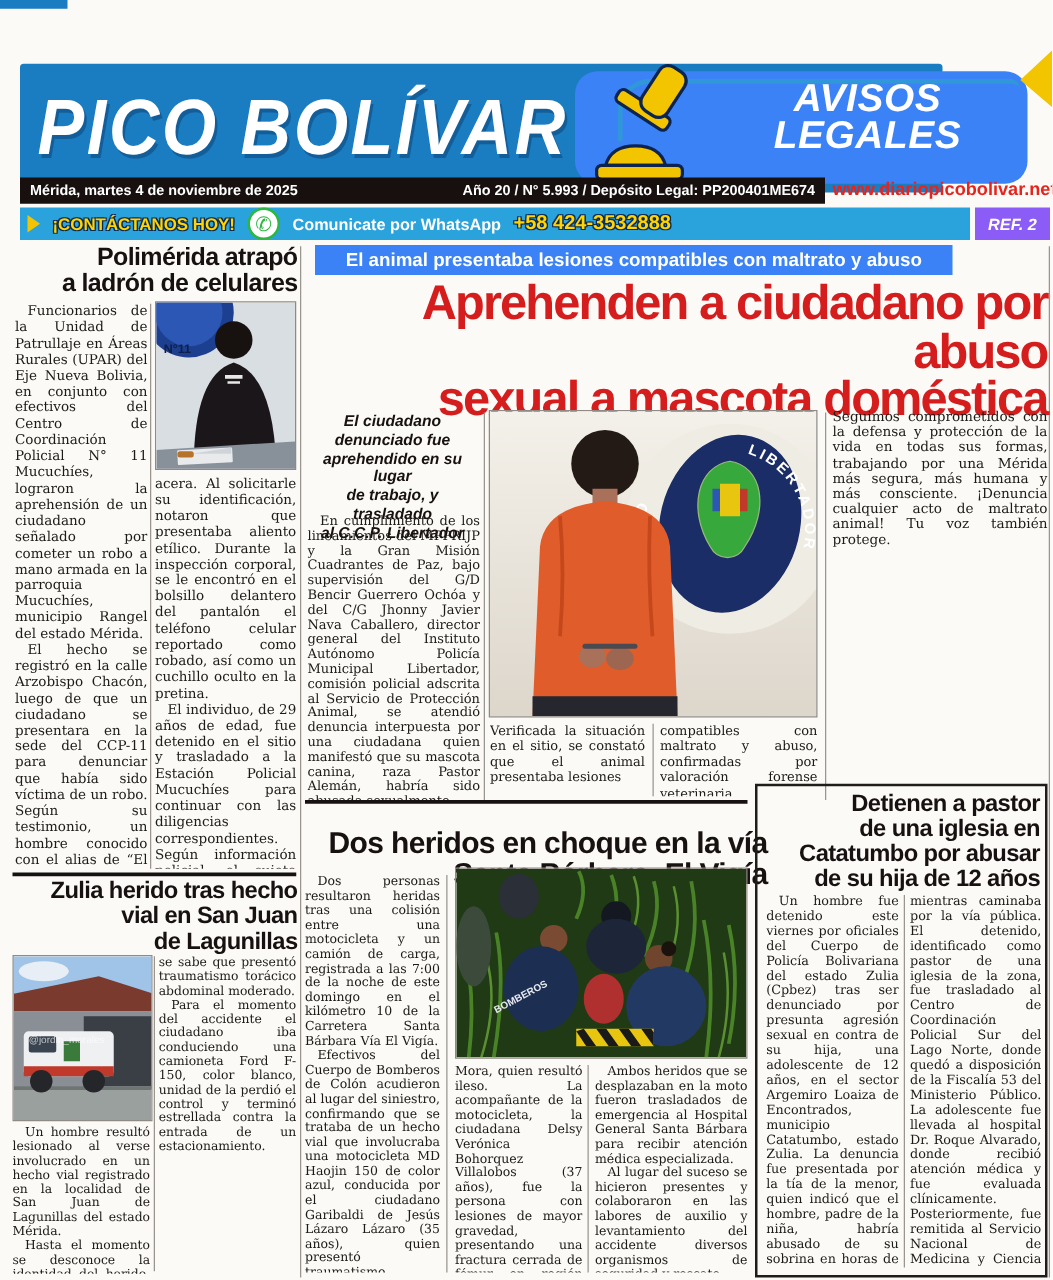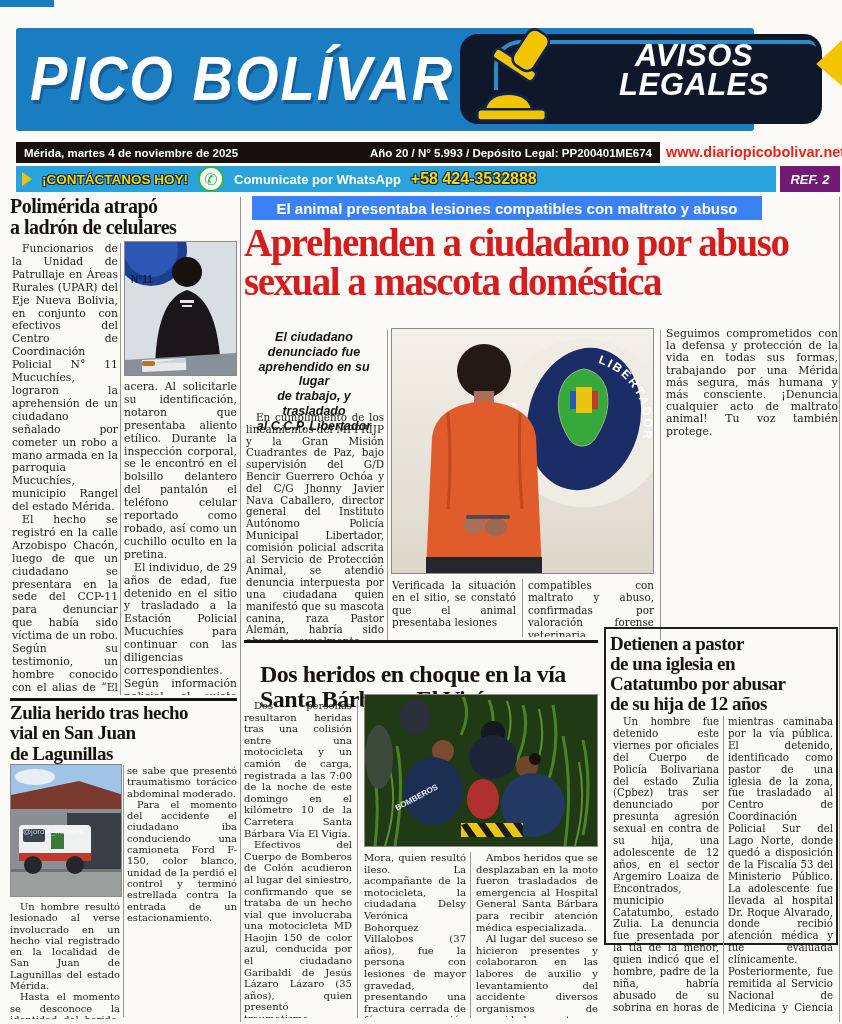--- a/index.html
+++ b/index.html
@@ -2,25 +2,25 @@
 <html><head>
 <meta charset="utf-8">
 <style>
   html,body{margin:0;padding:0;}
   .page{position:relative;width:842px;height:1024px;background:#fbfaf6;overflow:hidden;
         font-family:"DejaVu Serif","Liberation Serif",serif;color:#1d1a18;}
   .abs{position:absolute;}
 
   
   .topsliver{left:0;top:0;width:54px;height:7px;background:#1a7cc1;}
-  .masthead{left:16px;top:28px;width:738px;height:103px;background:#1a7cc1;border-radius:3px;}
+  .masthead{left:16px;top:51px;width:738px;height:103px;background:#1a7cc1;border-radius:3px;}
   .logo{left:14px;top:14px;font-family:"Liberation Sans",sans-serif;font-weight:900;
         font-size:56px;letter-spacing:2px;color:#ffffff;font-style:italic;
         text-shadow:2px 3px 0 rgba(10,40,80,.35);transform:scaleY(1.12);transform-origin:left top;white-space:nowrap;}
-  .legalbadge{left:444px;top:6px;width:362px;height:90px;background:#0f172a;border-radius:18px;}
+  .legalbadge{left:444px;top:6px;width:362px;height:90px;background:#3b82f6;border-radius:18px;}
   .legalbadge::before{content:"";position:absolute;left:34px;top:6px;right:6px;bottom:34px;
         border:4px solid #2f9ad6;border-right:none;border-bottom:none;border-radius:26px 8px 0 0;opacity:.9;}
   .badgetext{position:absolute;left:120px;top:7px;width:228px;text-align:center;
         font-family:"Liberation Sans",sans-serif;font-style:italic;font-weight:900;
         font-size:31px;line-height:.95;color:#fff;letter-spacing:.5px;white-space:pre-line;}
   .gavel{position:absolute;left:6px;top:-8px;width:112px;height:104px;}
   .corner{right:0;top:40px;width:28px;height:46px;background:#f3c400;
         clip-path:polygon(100% 0,100% 100%,8% 52%);}
 
   
@@ -33,30 +33,30 @@
         display:flex;align-items:center;gap:10px;padding:0 6px;box-sizing:border-box;}
   .ctarrow{width:0;height:0;border-top:7px solid transparent;border-bottom:7px solid transparent;
         border-left:10px solid #f3c400;}
   .ctlabel{font-family:"Liberation Sans",sans-serif;font-weight:900;font-size:13.5px;color:#ffd400;
         text-shadow:1px 1px 0 #0a2a55,-1px -1px 0 #0a2a55,1px -1px 0 #0a2a55,-1px 1px 0 #0a2a55;}
   .wacircle{width:26px;height:26px;border-radius:50%;background:#fff;border:2px solid #2db742;
         display:flex;align-items:center;justify-content:center;color:#2db742;font-size:16px;box-sizing:border-box;}
   .watext{font-family:"Liberation Sans",sans-serif;font-weight:bold;font-size:13px;color:#fff;text-align:center;}
   .wanumber{font-family:"Liberation Sans",sans-serif;font-weight:900;font-size:16px;color:#ffd400;
         text-shadow:1px 1px 0 #0a2a55,-1px -1px 0 #0a2a55,1px -1px 0 #0a2a55,-1px 1px 0 #0a2a55;}
-  .refbox{left:780px;top:166px;width:60px;height:26px;background:#701a75;color:#fff;
+  .refbox{left:780px;top:166px;width:60px;height:26px;background:#8b5cf6;color:#fff;
         font-family:"Liberation Sans",sans-serif;font-weight:900;font-style:italic;font-size:13px;
         display:flex;align-items:center;justify-content:center;}
 
   
   .vrule{width:1px;background:#9a958e;}
   .hrule{background:#171211;}
 
   
-  .hl{font-family:Liberation Serif, serif;font-weight:800;color:#171211;text-align:left;
+  .hl{font-family:Liberation Sans, sans-serif;font-weight:800;color:#171211;text-align:right;
       white-space:pre-line;letter-spacing:-.5px;}
   .kicker{background:#3b82f6;color:#fff;font-family:"Liberation Sans",sans-serif;font-weight:bold;
       font-size:15px;display:flex;align-items:center;justify-content:center;}
   .mainhl{color:#d51d1d;font-size:39px;line-height:.99;font-weight:900;letter-spacing:-1.5px;}
   .lead{font-family:"Liberation Sans",sans-serif;font-weight:bold;font-style:italic;font-size:12.5px;
       line-height:1.18;text-align:center;white-space:pre-line;color:#17120f;}
   .col{overflow:hidden;text-align:justify;}
   .col p{margin:0;text-indent:10px;}
   .cont p:first-child{text-indent:0;}
   .photo{overflow:hidden;border:1px solid #8f8a84;box-sizing:border-box;}
@@ -304,21 +304,21 @@
     </div>
     <div class="abs vrule" style="left:470px;top:852px;height:166px"></div>
     <div class="abs col" style="left:476px;top:852px;width:122px;height:166px;font-size:10px;line-height:11.6px">
       <div>
           <p>Ambos heridos que se desplazaban en la moto fueron trasladados de emergencia al Hospital General Santa Bárbara para recibir atención médica especializada.</p>
           <p>Al lugar del suceso se hicieron presentes y colaboraron en las labores de auxilio y levantamiento del accidente diversos organismos de seguridad y rescate.</p>
         </div>
     </div>
   </section>
 
-  <section class="abs" style="left:604px;top:627px;width:234px;height:318px;border:2px solid #201c1a;box-sizing:border-box">
+  <section class="abs" style="left:604px;top:627px;width:234px;height:395px;border:2px solid #201c1a;box-sizing:border-box">
     <h2 class="hl" style="position:absolute;left:4px;top:5px;width:222px;font-size:19px;line-height:1.06;margin:0">Detienen a pastor
 de una iglesia en
 Catatumbo por abusar
 de su hija de 12 años</h2>
     <div class="col" style="position:absolute;left:7px;top:87px;width:106px;height:298px;font-size:10.2px;line-height:11.9px">
       <div>
           <p>Un hombre fue detenido este viernes por oficiales del Cuerpo de Policía Bolivariana del estado Zulia (Cpbez) tras ser denunciado por presunta agresión sexual en contra de su hija, una adolescente de 12 años, en el sector Argemiro Loaiza de Encontrados, municipio Catatumbo, estado Zulia. La denuncia fue presentada por la tía de la menor, quien indicó que el hombre, padre de la niña, habría abusado de su sobrina en horas de la noche. Al recibir la denuncia, los oficiales del Cpbez se trasladaron al lugar y arrestaron al acusado</p>
         </div>
     </div>
     <div class="vrule" style="position:absolute;left:117px;top:87px;height:298px"></div>

